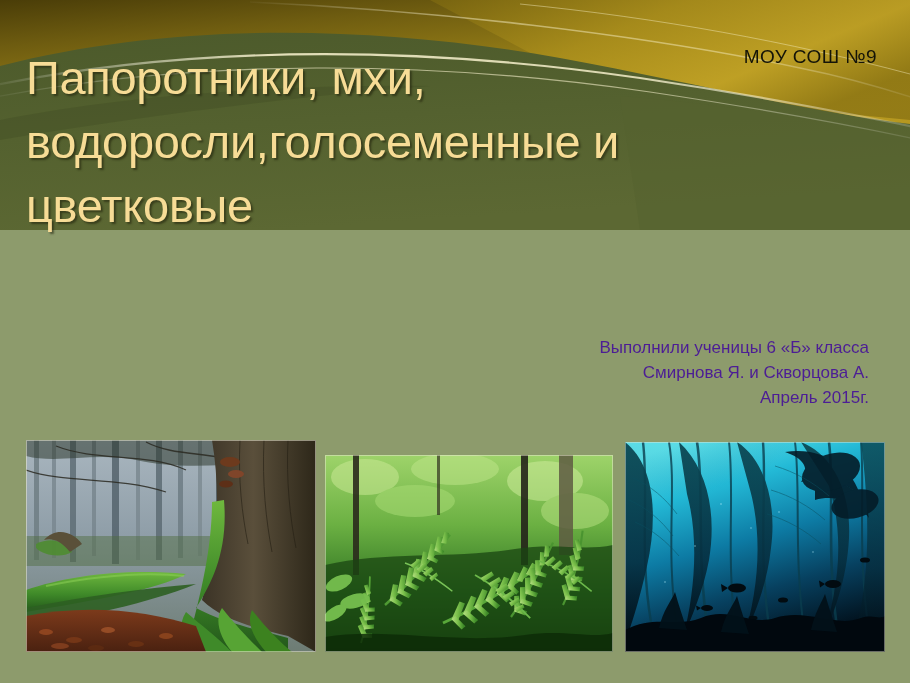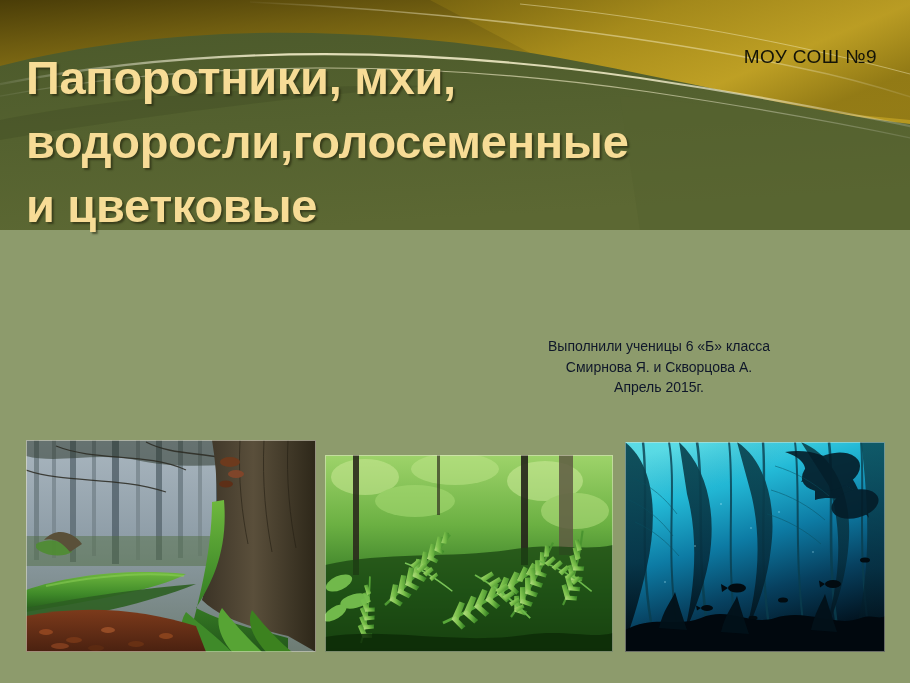--- a/index.html
+++ b/index.html
@@ -15,36 +15,36 @@
        #7b87529 0%, #7d8a57 72%, #8a986a 88%, #909e72 100%);
   }
   
   .topband{position:absolute;left:0;top:0;width:910px;height:230px;overflow:hidden;}
   .topband svg{display:block;}
 
   
   #title{
     position:absolute;left:26px;top:46px;width:600px;
     color:#f7dc96;
-    font-size:47px;line-height:1.36;font-weight:700;
+    font-size:47px;line-height:1.36;font-weight:400;
     letter-spacing:-0.3px;
     text-shadow:2px 2px 2px rgba(30,30,10,.55);
     white-space:pre-line;
   }
   
   #school{
     position:absolute;right:33px;top:46px;
     color:#141408;font-size:19px;font-weight:400;letter-spacing:.4px;
     white-space:nowrap;
   }
   
   #authors{
     position:absolute;right:41px;top:336px;width:420px;
-    text-align:center;color:#0f172a;
-    font-size:14px;line-height:1.47;
+    text-align:right;color:#4c1d95;
+    font-size:17px;line-height:1.47;
     white-space:pre-line;
   }
   
   .photo{position:absolute;overflow:hidden;background:#223;}
   .photo svg{display:block;width:100%;height:100%;}
   #photo-1{left:26px;top:440px;width:290px;height:212px;}
   #photo-2{left:325px;top:455px;width:288px;height:197px;}
   #photo-3{left:625px;top:442px;width:260px;height:210px;}
 </style>
 </head>

